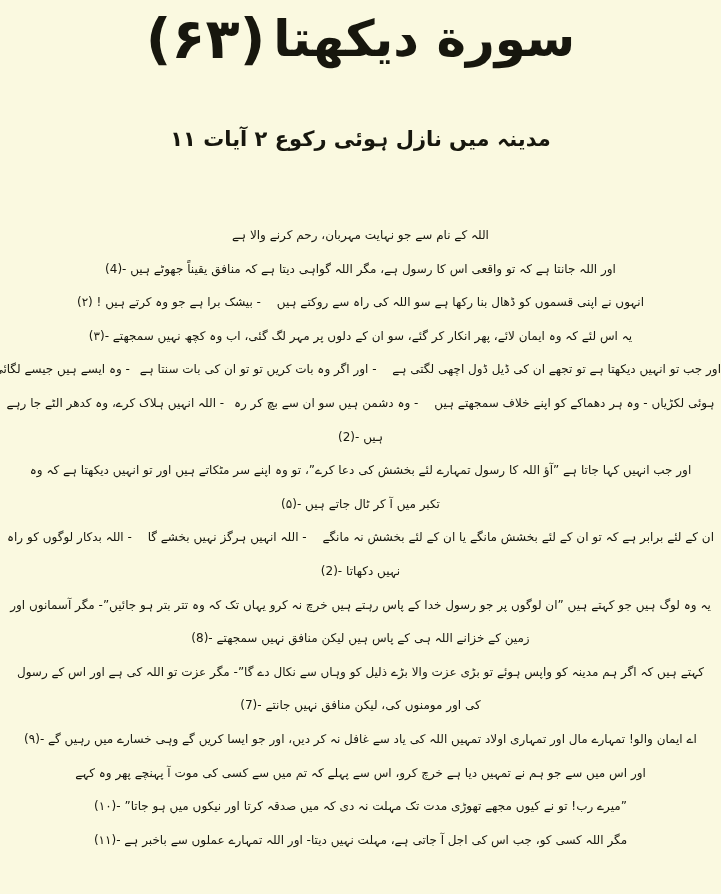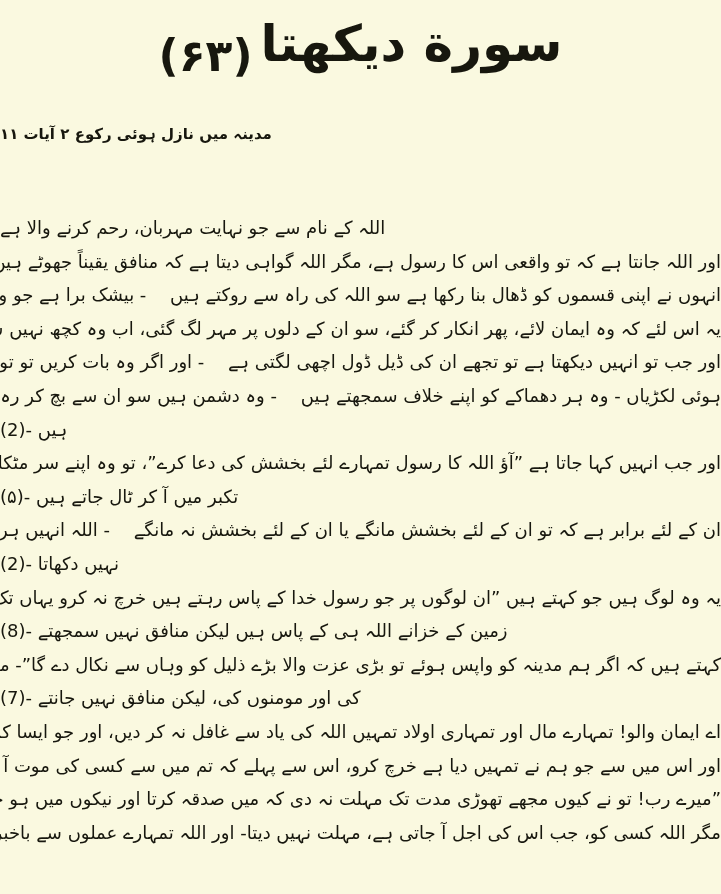--- a/index.html
+++ b/index.html
@@ -17,34 +17,34 @@
     display: flex;
     flex-direction: row;         
     justify-content: center;
     align-items: center;
     gap: 8px;
     margin-top: 6px;
     font-weight: bold;
     font-size: 50px;
     letter-spacing: -1px;
   }
-  .title-row .num { font-size: 44px; margin-top: 24px; }
+  .title-row .num { font-size: 56px; }
   .subtitle {
-    margin-top: 44px;
-    text-align: left;
-    font-size: 15px;
+    margin-top: 56px;
+    text-align: center;
+    font-size: 21px;
     font-weight: bold;
   }
   .body-text {
     margin-top: 68px;
   }
   .line {
     white-space: nowrap;
-    text-align: left;
-    font-size: 18px;
+    text-align: center;
+    font-size: 12px;
     height: 33.6px;
     line-height: 33.6px;
     overflow: visible;
   }
 </style>
 </head>
 <body>
 
 <div class="page">
 

